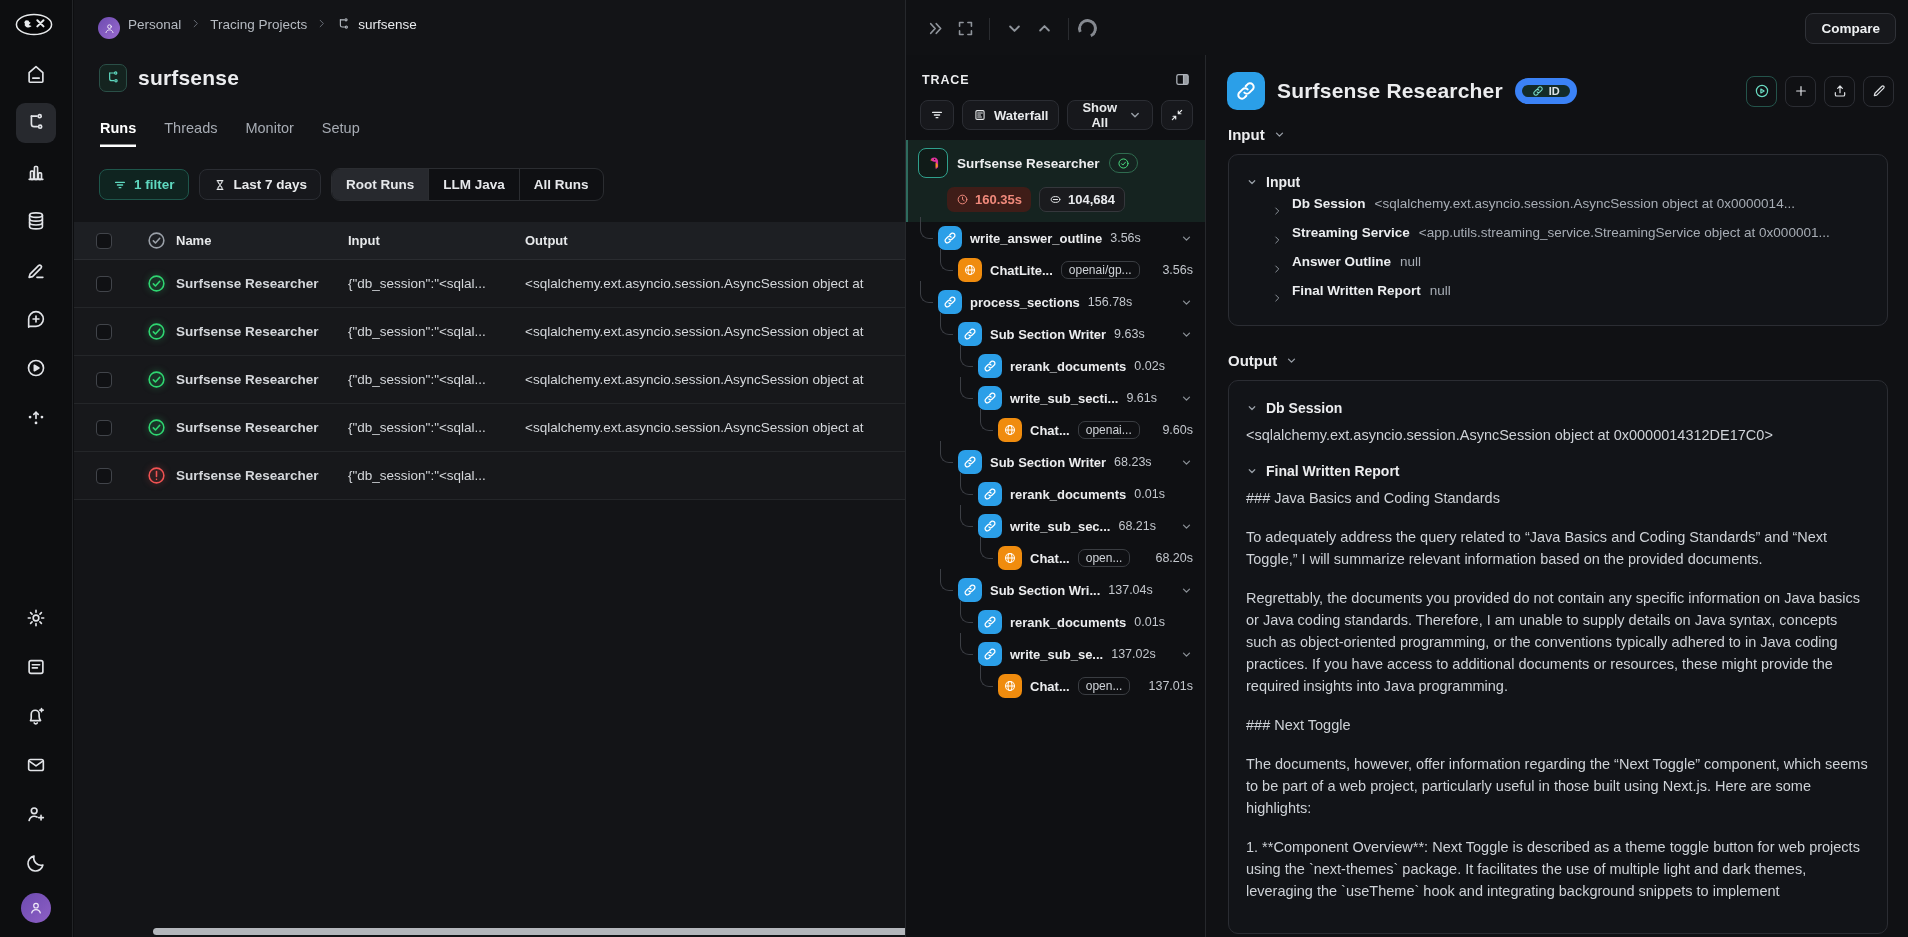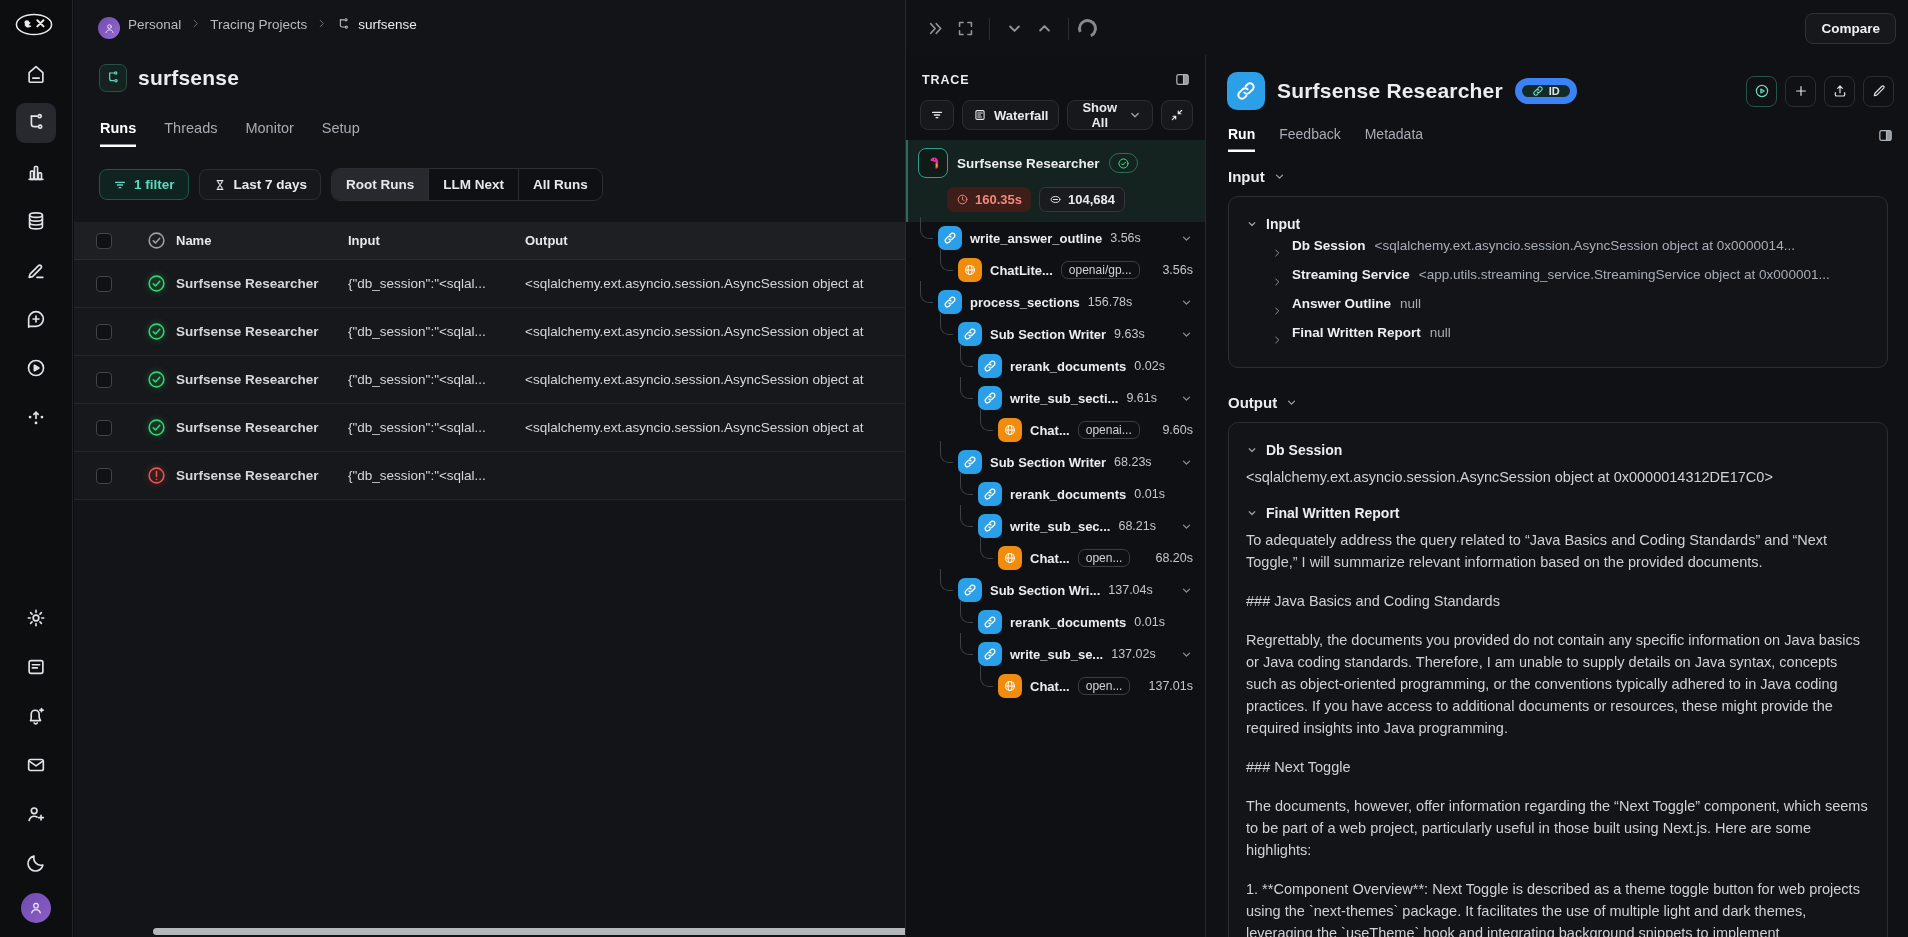--- a/index.html
+++ b/index.html
@@ -383,21 +383,21 @@
       <div class="chip chip-date">
         <span class="icon">
             <svg viewBox="0 0 24 24" fill="none" stroke="currentColor" stroke-width="1.8" stroke-linecap="round" stroke-linejoin="round">
               <path d="M7 4.5h10M7 19.5h10M8.5 4.5v2c0 2.6 3.5 3.3 3.5 5.5s-3.5 2.9-3.5 5.5v2M15.5 4.5v2c0 2.6-3.5 3.3-3.5 5.5s3.5 2.9 3.5 5.5v2"></path>
             </svg>
           </span>
         <span>Last 7 days</span>
       </div>
       <div class="segmented">
         <span class="segment active">Root Runs</span>
-        <span class="segment">LLM Next</span>
+        <span class="segment">LLM Java</span>
         <span class="segment">All Runs</span>
       </div>
     </div>
 
     <div class="runs-table">
       <div class="t-row t-head">
         <span class="t-check"></span>
         <span class="t-status icon">
             <svg viewBox="0 0 24 24" fill="none" stroke="currentColor" stroke-width="1.8" stroke-linecap="round" stroke-linejoin="round">
               <circle cx="12" cy="12" r="8.4"></circle>
@@ -883,32 +883,20 @@
         <span class="act-btn">
             <span class="icon">
               <svg viewBox="0 0 24 24" fill="none" stroke="currentColor" stroke-width="1.8" stroke-linecap="round" stroke-linejoin="round">
                 <path d="m5 19 .9-3.6L16.4 4.9a1.9 1.9 0 0 1 2.7 2.7L8.6 18.1 5 19Z"></path>
               </svg>
             </span>
           </span>
       </span>
     </div>
 
-    <div class="detail-tabs">
-      <span class="dtab active">Run</span>
-      <span class="dtab">Feedback</span>
-      <span class="dtab">Metadata</span>
-      <span class="dtabs-right icon" style="width:17px">
-          <svg viewBox="0 0 24 24" fill="none" stroke="currentColor" stroke-width="1.8" stroke-linecap="round" stroke-linejoin="round">
-            <rect x="4" y="5" width="16" height="14" rx="2.5"></rect>
-            <path d="M13.5 5v14"></path>
-            <path d="M13.5 5h4a2.5 2.5 0 0 1 2.5 2.5v9a2.5 2.5 0 0 1-2.5 2.5h-4Z" fill="currentColor" stroke="none" opacity=".85"></path>
-          </svg>
-        </span>
-    </div>
 
     <div class="detail-body">
       <div class="sec-head">
         <span>Input</span>
         <span class="icon">
             <svg viewBox="0 0 24 24" fill="none" stroke="currentColor" stroke-width="2.4" stroke-linecap="round" stroke-linejoin="round">
               <path d="m6.5 9.5 5.5 5.5 5.5-5.5"></path>
             </svg>
           </span>
       </div>
@@ -980,22 +968,22 @@
           </div>
           <p class="out-text">&lt;sqlalchemy.ext.asyncio.session.AsyncSession object at 0x0000014312DE17C0&gt;</p>
           <div class="out-key">
             <span class="icon">
               <svg viewBox="0 0 24 24" fill="none" stroke="currentColor" stroke-width="2.4" stroke-linecap="round" stroke-linejoin="round">
                 <path d="m6.5 9.5 5.5 5.5 5.5-5.5"></path>
               </svg>
             </span>
             <span>Final Written Report</span>
           </div>
+          <p class="out-text">### Java Basics and Coding Standards</p>
           <p class="out-text">To adequately address the query related to “Java Basics and Coding Standards” and “Next Toggle,” I will summarize relevant information based on the provided documents.</p>
-          <p class="out-text">### Java Basics and Coding Standards</p>
           <p class="out-text">Regrettably, the documents you provided do not contain any specific information on Java basics or Java coding standards. Therefore, I am unable to supply details on Java syntax, concepts such as object-oriented programming, or the conventions typically adhered to in Java coding practices. If you have access to additional documents or resources, these might provide the required insights into Java programming.</p>
           <p class="out-text">### Next Toggle</p>
           <p class="out-text">The documents, however, offer information regarding the “Next Toggle” component, which seems to be part of a web project, particularly useful in those built using Next.js. Here are some highlights:</p>
           <p class="out-text">1. **Component Overview**: Next Toggle is described as a theme toggle button for web projects using the `next-themes` package. It facilitates the use of multiple light and dark themes, leveraging the `useTheme` hook and integrating background snippets to implement</p>
         </div>
     </div>
   </section>
 
 </div>
 

